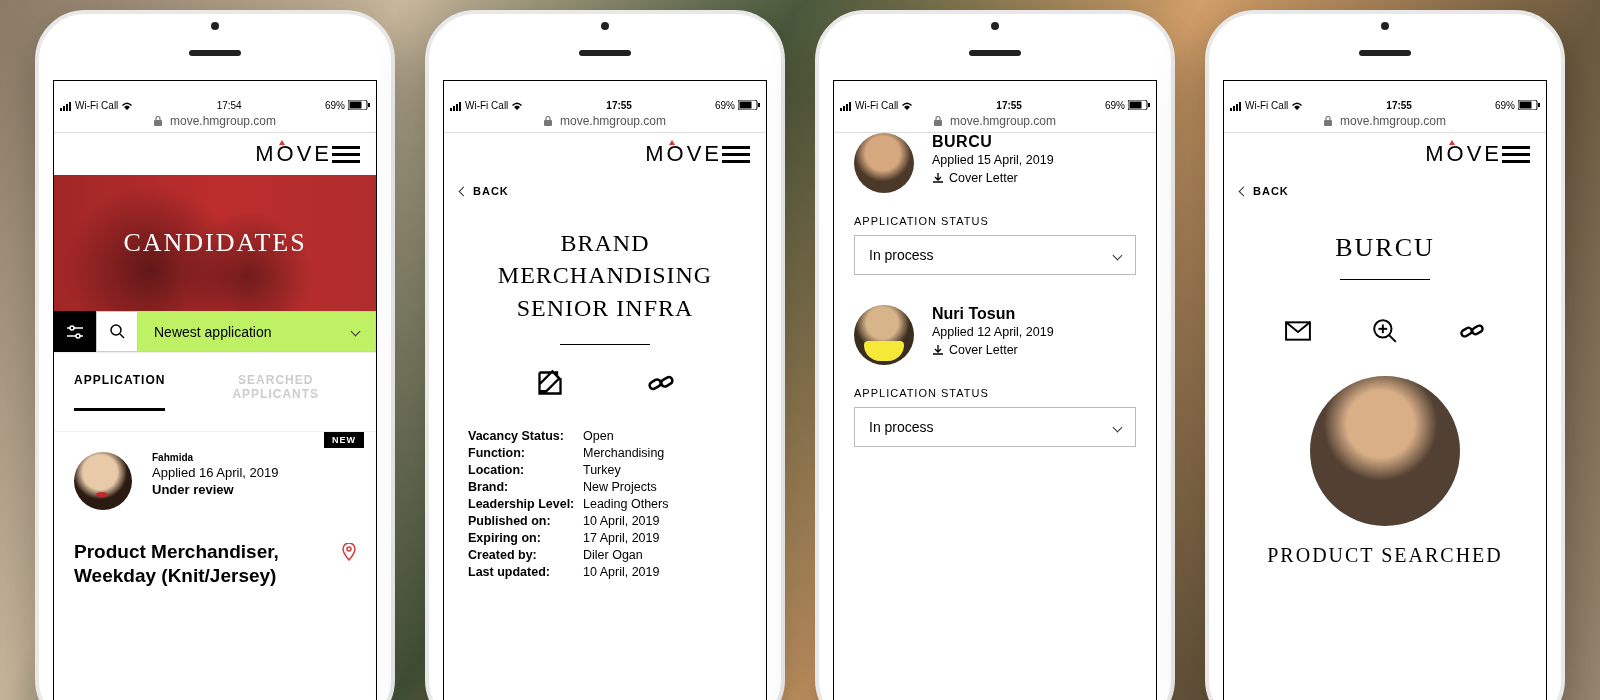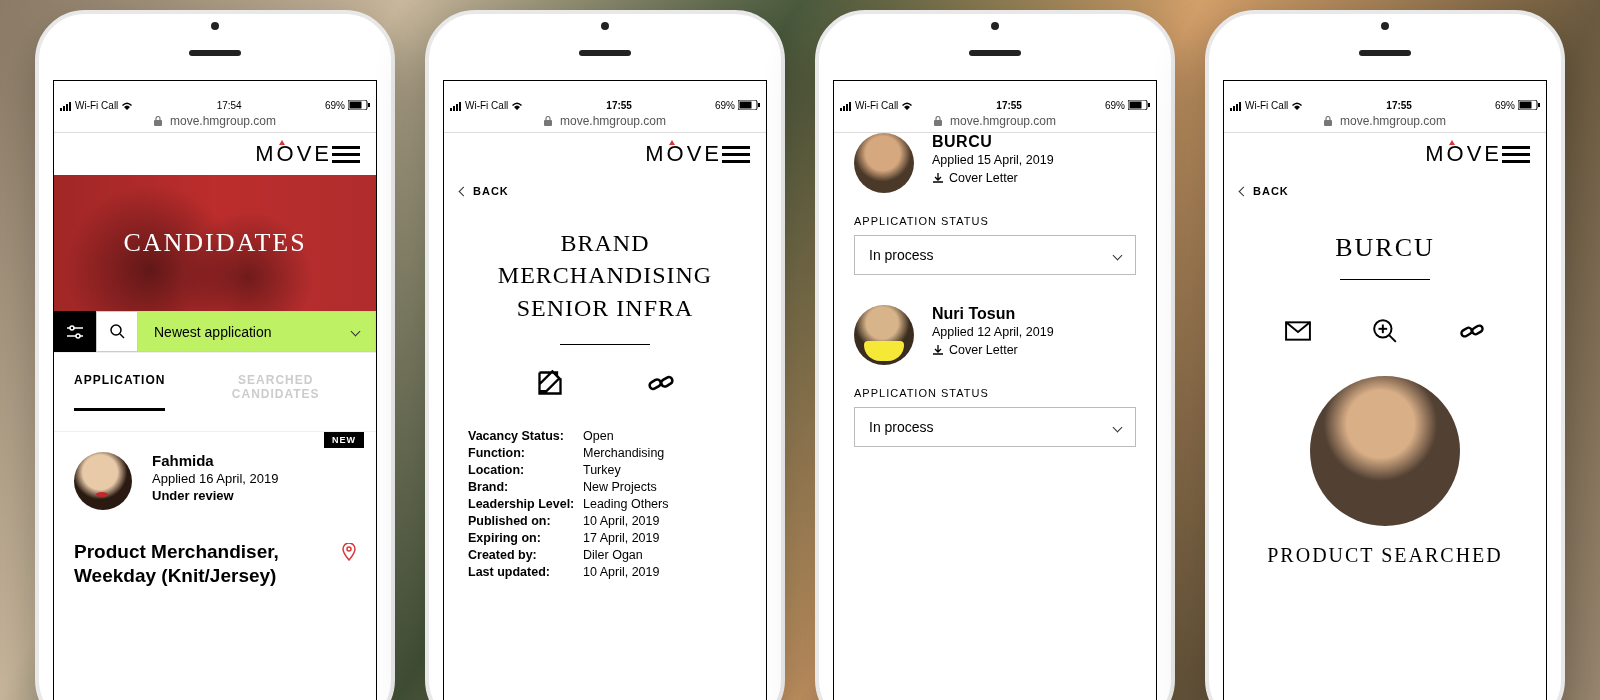--- a/index.html
+++ b/index.html
@@ -86,21 +86,21 @@
   .search-btn { width:42px; background:#fff; border:1px solid #ccc; display:flex; align-items:center; justify-content:center;}
   .sort-select { flex:1; display:flex; align-items:center; justify-content:space-between; padding: 0 16px; font-size:14px; border:1px solid #ccc; border-left:none; background:#bef264;}
   .tabs { display:flex; padding: 20px 20px 0 20px; gap: 30px;}
   .tab { font-size: 12px; font-weight: 700; letter-spacing: 1px; padding-bottom: 10px; color:#ccc; text-align:center;}
   .tab.active { color:#000; border-bottom: 3px solid #000;}
   .candidate-card { padding: 20px; margin-top: 20px; position: relative; border-top: 1px solid #f0f0f0;}
   .new-badge { position:absolute; top:0; right: 12px; background:#000; color:#fff; font-size:9px; font-weight:700; padding: 3px 8px; letter-spacing:1px;}
   .candidate-row { display:flex; gap: 20px; align-items:flex-start;}
   .avatar { width:58px; height:58px; border-radius:50%; background: radial-gradient(circle at 45% 35%, #e8c9a8 35%, #2a1a12 55%); flex-shrink:0; position:relative; overflow:hidden;}
   .avatar.red-lip::after { content:""; position:absolute; left:22px; top:40px; width:12px; height:5px; background:#c1272d; border-radius:50%;}
-  .cand-name { font-weight:700; font-size: 15px;}
+  .cand-name { font-weight:700; font-size: 10px;}
   .cand-meta { font-size: 13px; margin-top: 2px;}
   .job-title-row { display:flex; align-items:flex-start; justify-content:space-between; margin-top: 30px; gap: 8px;}
   .job-title { font-weight:700; font-size: 19px; line-height:1.25;}
   .pin { color:#d93838; font-size: 14px; margin-top:3px;}
   
   .back-link { font-size: 11px; font-weight:700; letter-spacing: 1px; padding: 10px 16px; display:flex; align-items:center; gap: 6px;}
   .page-title {
     font-family: Georgia, 'Times New Roman', serif;
     text-align:center; font-size: 24px; letter-spacing: 1px;
     padding: 20px 20px 14px; line-height:1.35;
@@ -200,21 +200,21 @@
             <line x1="10" y1="10" x2="14" y2="14" stroke="#000" stroke-width="1.5"></line>
           </svg>
       </div>
       <div class="sort-select">
         <span>Newest application</span>
         <span class="chev down"></span>
       </div>
     </div>
     <div class="tabs">
       <div class="tab active">APPLICATION</div>
-      <div class="tab">SEARCHED CANDIDATES</div>
+      <div class="tab">SEARCHED APPLICANTS</div>
     </div>
     <div class="candidate-card">
       <div class="new-badge">NEW</div>
       <div class="candidate-row">
         <div class="avatar red-lip"></div>
         <div>
           <div class="cand-name">Fahmida</div>
           <div class="cand-meta">Applied 16 April, 2019</div>
           <div class="cand-meta" style="font-weight:700">Under review</div>
         </div>

